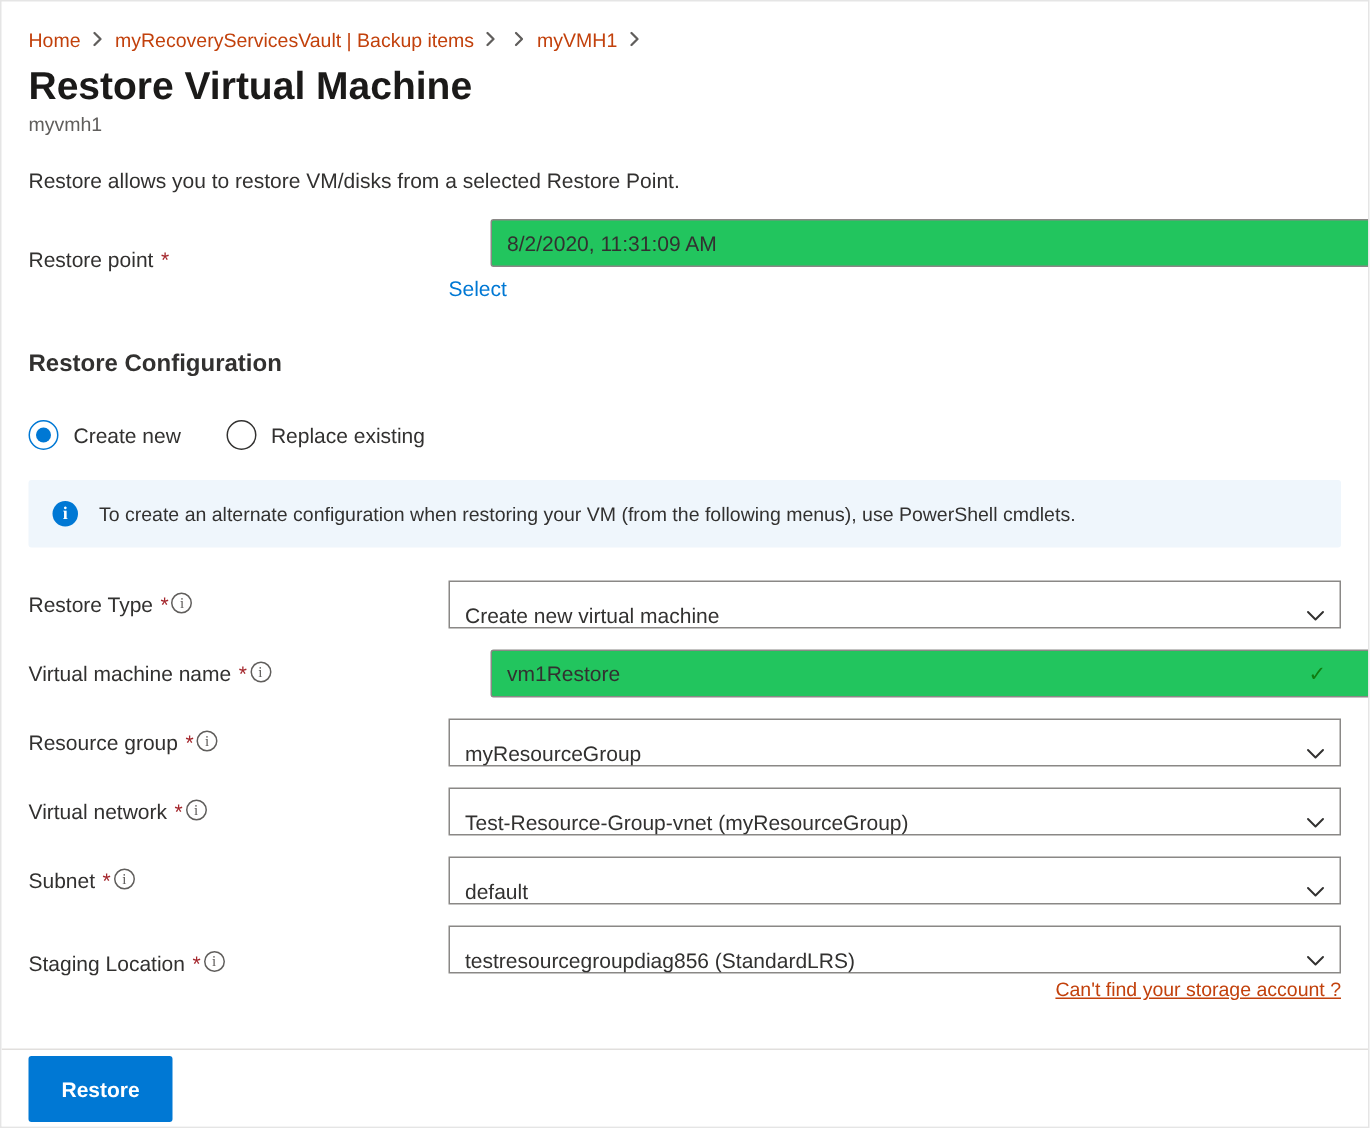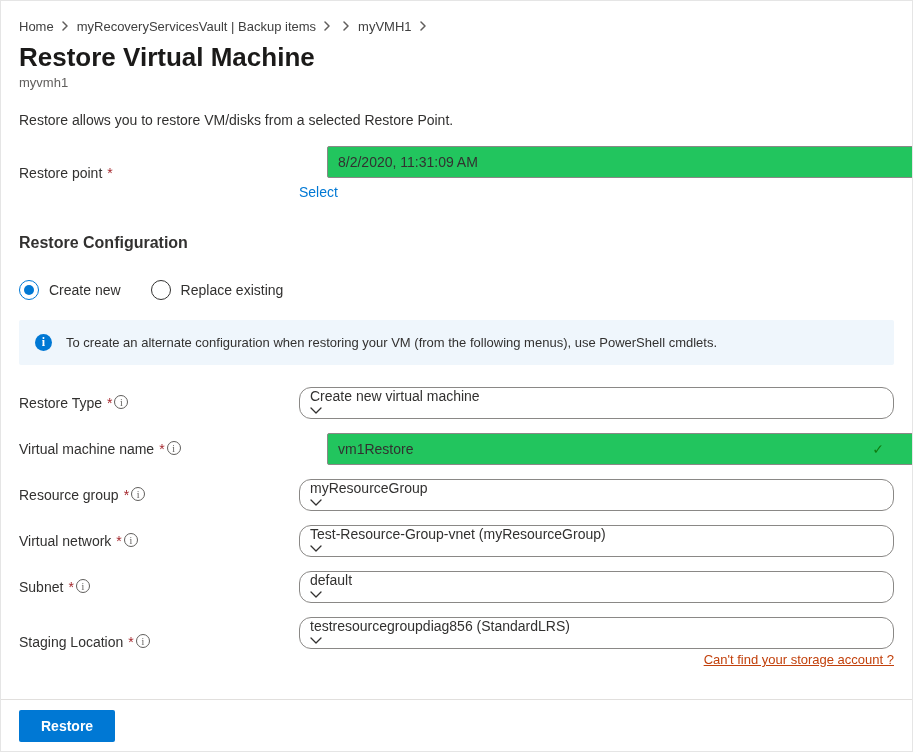--- a/index.html
+++ b/index.html
@@ -9,21 +9,21 @@
     font-size: 14px;
     color: #323130;
     background: #ffffff;
     width: 913px;
     height: 752px;
     border: 1px solid #e5e5e5;
     padding: 18px 18px 18px 18px;
     position: relative;
   }
   .breadcrumb { font-size: 13px; color: #0078d4; margin-bottom: 8px; display:flex; align-items:center; flex-wrap:wrap; gap:4px;}
-  .breadcrumb a { color:#404040; text-decoration:none; cursor:pointer; }
+  .breadcrumb a { color:#c2410c; text-decoration:none; cursor:pointer; }
   .breadcrumb .sep { color:#605e5c; margin:0 4px; }
   h1.title { font-size: 26px; font-weight:600; margin: 4px 0 2px 0; color:#1b1a19;}
   .subtitle { font-size:13px; color:#605e5c; margin-bottom:22px;}
   .intro { font-size:14px; color:#323130; margin-bottom:18px;}
   .form-row { display:flex; align-items:center; margin-bottom:10px; }
   .form-label { width:280px; min-width:280px; font-size:14px; color:#323130; display:flex; align-items:flex-start; gap:2px;}
   .form-label .req { color:#a4262c; margin-left:3px;}
   .input-col { flex:1; display:flex; flex-direction:column; }
   .text-input {
     width:100%; height:32px; border:1px solid #8a8886; border-radius:2px;
@@ -51,41 +51,41 @@
     font-size:12px; font-style: normal; flex-shrink:0;
     font-family: Georgia, serif;
   }
   .tooltip-icon {
     width:14px; height:14px; border-radius:50%; border:1px solid #605e5c;
     display:inline-flex; align-items:center; justify-content:center;
     font-size:10px; color:#605e5c; font-style:normal; cursor:default;
     font-family: Georgia, serif;
   }
   .dropdown {
-    width:100%; height:32px; border:1px solid #8a8886; border-radius:12px;
+    width:100%; height:32px; border:1px solid #8a8886; border-radius:0;
     padding: 0 10px; font-size:14px; color:#323130; background:#fff;
-    display:flex; align-items:flex-start; justify-content:space-between; cursor:pointer;flex-direction:column;
+    display:flex; align-items:flex-end; justify-content:space-between; cursor:pointer;
   }
   .chev { font-size:12px; color:#323130;}
   .valid-input { position:relative; }
   .valid-input .check {
     position:absolute; right:10px; top:50%; transform:translateY(-50%);
     color:#107c10; font-size:14px;
   }
   .form-row.fld { margin-bottom:14px; }
   .helper-link { text-align:right; margin-top:2px;}
   .helper-link a { color:#c2410c; font-size:13px; text-decoration: underline; cursor:pointer;}
   .footer-bar {
     position:absolute; left:0; right:0; bottom:0; height:52px;
     border-top:1px solid #e1dfdd; display:flex; align-items:center; padding:0 18px;
     background:#fff;
   }
   .primary-btn {
     background:#0078d4; color:#fff; border:none; border-radius:2px;
-    height:32px; padding:0 22px; font-size:14px; font-weight:600; cursor:pointer;
+    height:44px; padding:0 22px; font-size:14px; font-weight:600; cursor:pointer;
   }
 </style>
 </head>
 <body>
 
 <nav class="breadcrumb">
   <a>Home</a>
   <span class="sep">
     <svg width="7" height="10" viewBox="0 0 7 10">
         <path d="M1 1 L5 5 L1 9" stroke="#605e5c" stroke-width="1.5" fill="none" stroke-linecap="round" stroke-linejoin="round"></path>

